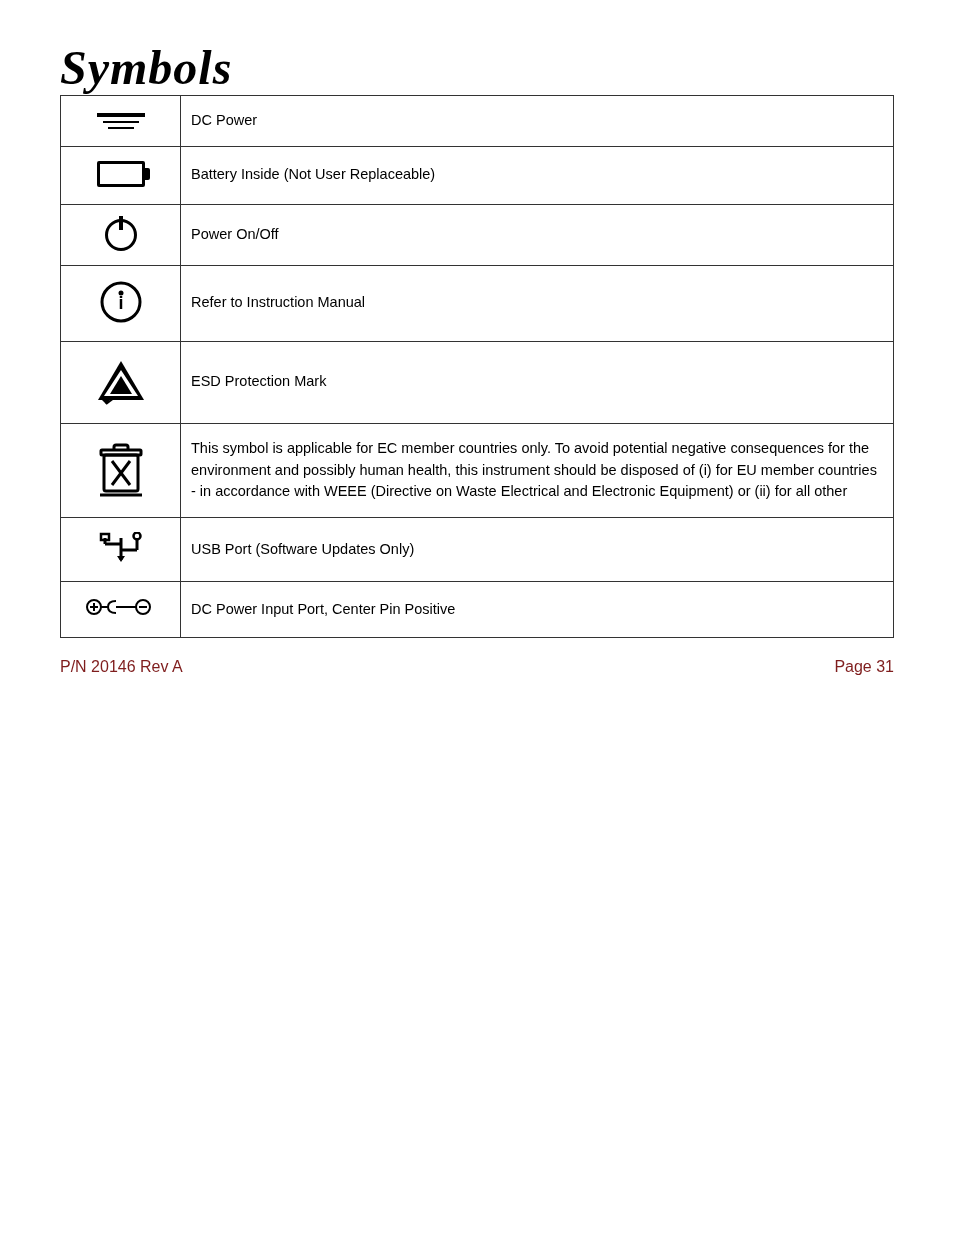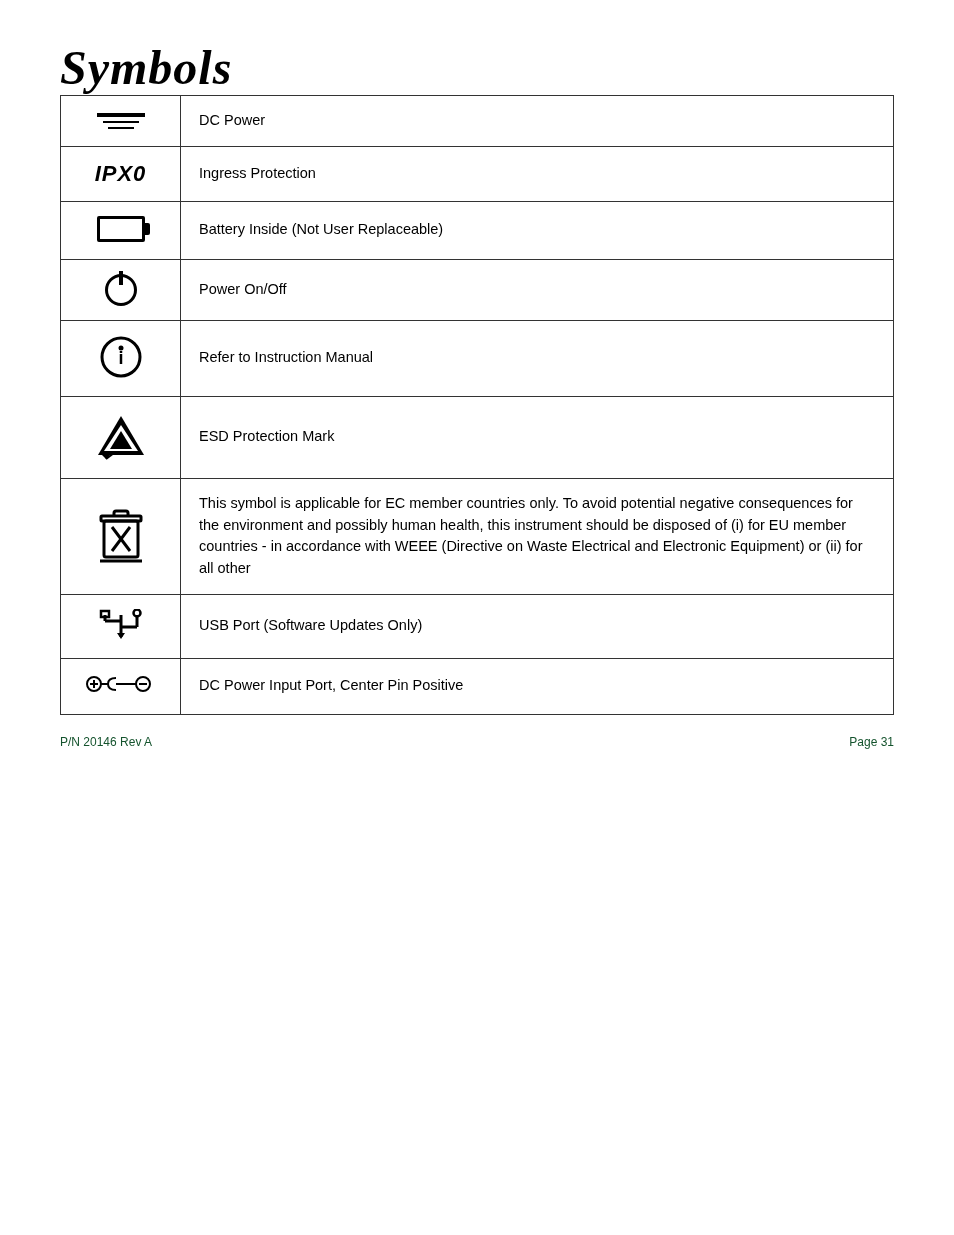--- a/index.html
+++ b/index.html
@@ -22,21 +22,21 @@
     }
 
     .symbols-table {
       width: 100%;
       border-collapse: collapse;
       border: 1.5px solid #333;
     }
 
     .symbols-table tr td {
       border: 1.5px solid #333;
-      padding: 14px 18px;
+      padding: 14px 10px;
       vertical-align: middle;
     }
 
     .symbol-cell {
       width: 120px;
       text-align: center;
       vertical-align: middle;
     }
 
     .desc-cell {
@@ -167,22 +167,22 @@
     .dc-port-symbol {
       font-size: 18px;
       letter-spacing: 2px;
       white-space: nowrap;
     }
 
     .footer {
       display: flex;
       justify-content: space-between;
       margin-top: 20px;
-      font-size: 12px;
-      color: #14532d;
+      font-size: 16px;
+      color: #7f1d1d;
     }
   </style>
 </head>
 <body>
 
 <h1 class="page-title">Symbols</h1>
 
 <table class="symbols-table">
 
   <tbody>
@@ -190,26 +190,20 @@
     <td class="symbol-cell">
       <div class="dc-power-symbol">
         <div class="line-thick"></div>
         <div class="line-thin"></div>
         <div class="line-thin2"></div>
       </div>
     </td>
     <td class="desc-cell">DC Power</td>
   </tr>
 
-  <tr>
-    <td class="symbol-cell">
-      <span class="ipx0-symbol">IPX0</span>
-    </td>
-    <td class="desc-cell">Ingress Protection</td>
-  </tr>
 
   <tr>
     <td class="symbol-cell">
       <div style="display:inline-flex; align-items:center; gap:2px;">
         <div class="battery-symbol"></div>
       </div>
     </td>
     <td class="desc-cell">Battery Inside (Not User Replaceable)</td>
   </tr>
 

